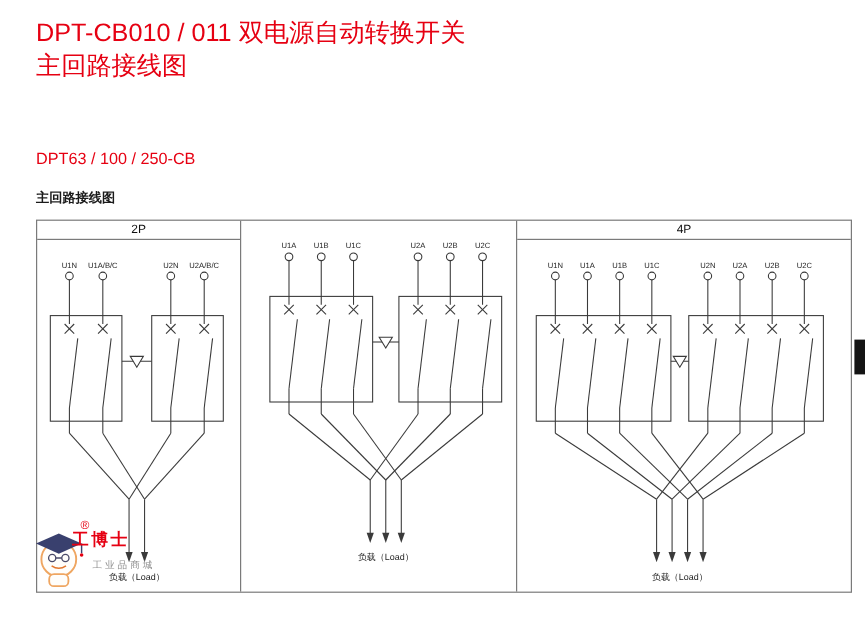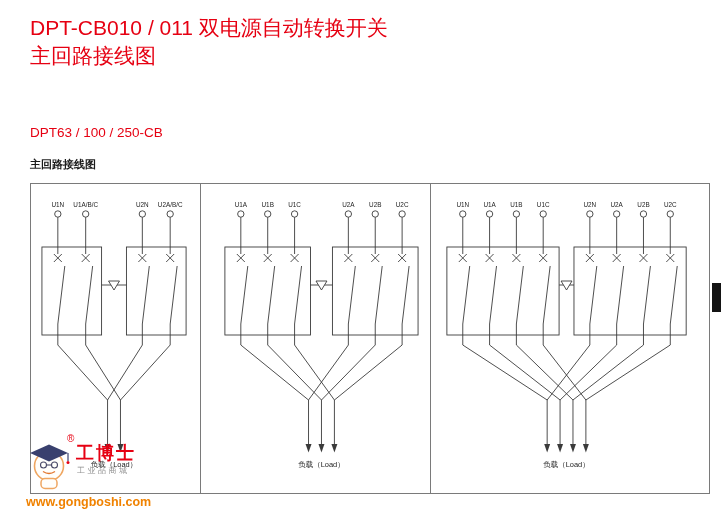--- a/index.html
+++ b/index.html
@@ -15,39 +15,40 @@
     left:30px;top:183px;width:680px;height:311px;box-sizing:border-box;
     border:1px solid var(--tb,#7a7a7a);display:flex;background:#fff;
   }
   .panel{position:relative;height:100%;box-sizing:border-box;}
   .panel.b{border-left:1px solid var(--tb,#7a7a7a);}
   .phead{height:15px;line-height:15px;border-bottom:1px solid var(--tb,#7a7a7a);text-align:center;font-size:10px;color:#111;}
   .pbody{display:block;}
   .watermark{left:24px;top:432px;width:160px;height:82px;}
   .mascot{position:absolute;left:2px;top:6px;}
   .wm-reg{position:absolute;left:43px;top:1px;font-size:10px;color:var(--red,#e60012);}
-  .wm-brand{position:absolute;left:52px;top:9px;font-size:18px;font-weight:bold;letter-spacing:2px;color:var(--red,#e60012);}
+  .wm-brand{position:absolute;left:36px;top:9px;font-size:14px;font-weight:bold;letter-spacing:2px;color:var(--red,#e60012);}
   .wm-caption{position:absolute;left:53px;top:33px;font-size:8px;letter-spacing:2.5px;color:#8f8f8f;text-align:center;}
   .wm-url{position:absolute;left:2px;top:63px;font-size:12.5px;font-weight:bold;color:var(--orange,#f08200);}
   .side-tab{left:712px;top:283px;width:9px;height:29px;background:var(--tab,#141414);}
 </style>
 </head>
 <body>
 
 <div class="abs page-title">
   <div>DPT-CB010 / 011 双电源自动转换开关</div>
   <div>主回路接线图</div>
 </div>
 
 <div class="abs model-line">DPT63 / 100 / 250-CB</div>
 
 <div class="abs section-title">主回路接线图</div>
 
 <div class="abs wiring-table">
   <div class="panel" style="width:169px">
+    <div class="phead">2P</div>
     <svg class="pbody" width="169" height="293" viewBox="0 0 170 293" preserveAspectRatio="none">
         <rect x="11" y="63" width="60" height="88" fill="none" stroke="#3a3a3a" stroke-width="0.9"></rect>
         <rect x="96" y="63" width="60" height="88" fill="none" stroke="#3a3a3a" stroke-width="0.9"></rect>
         <line x1="71" y1="101" x2="96" y2="101" stroke="#3a3a3a" stroke-width="0.9"></line>
         <polygon points="78,97 89,97 83.5,106" fill="#fff" stroke="#3a3a3a" stroke-width="0.9"></polygon>
         <text x="27" y="23" text-anchor="middle" font-size="6.4" fill="#222">U1N</text>
         <circle cx="27" cy="30" r="3.2" fill="#fff" stroke="#3a3a3a" stroke-width="0.9"></circle>
         <line x1="27" y1="33.2" x2="27" y2="70" stroke="#3a3a3a" stroke-width="0.9"></line>
         <line x1="23" y1="70" x2="31" y2="78" stroke="#3a3a3a" stroke-width="0.9"></line>
         <line x1="31" y1="70" x2="23" y2="78" stroke="#3a3a3a" stroke-width="0.9"></line>
@@ -142,20 +143,21 @@
         <line x1="108" y1="216" x2="108" y2="261" stroke="#3a3a3a" stroke-width="0.9"></line>
         <polygon points="105,260 111,260 108,268.5" fill="#3a3a3a"></polygon>
         <line x1="121" y1="216" x2="121" y2="261" stroke="#3a3a3a" stroke-width="0.9"></line>
         <polygon points="118,260 124,260 121,268.5" fill="#3a3a3a"></polygon>
         <line x1="134" y1="216" x2="134" y2="261" stroke="#3a3a3a" stroke-width="0.9"></line>
         <polygon points="131,260 137,260 134,268.5" fill="#3a3a3a"></polygon>
         <text x="121" y="283" text-anchor="middle" font-size="7.5" fill="#222">负载（Load）</text>
       </svg>
   </div>
   <div class="panel b" style="width:279px">
+    <div class="phead">4P</div>
     <svg class="pbody" width="278" height="293" viewBox="0 0 280 293" preserveAspectRatio="none">
         <rect x="16" y="63" width="113" height="88" fill="none" stroke="#3a3a3a" stroke-width="0.9"></rect>
         <rect x="144" y="63" width="113" height="88" fill="none" stroke="#3a3a3a" stroke-width="0.9"></rect>
         <line x1="129" y1="101" x2="144" y2="101" stroke="#3a3a3a" stroke-width="0.9"></line>
         <polygon points="131,97 142,97 136.5,106" fill="#fff" stroke="#3a3a3a" stroke-width="0.9"></polygon>
         <text x="32" y="23" text-anchor="middle" font-size="6.4" fill="#222">U1N</text>
         <circle cx="32" cy="30" r="3.2" fill="#fff" stroke="#3a3a3a" stroke-width="0.9"></circle>
         <line x1="32" y1="33.2" x2="32" y2="70" stroke="#3a3a3a" stroke-width="0.9"></line>
         <line x1="28" y1="70" x2="36" y2="78" stroke="#3a3a3a" stroke-width="0.9"></line>
         <line x1="36" y1="70" x2="28" y2="78" stroke="#3a3a3a" stroke-width="0.9"></line>
@@ -239,16 +241,15 @@
     <line x1="20.5" y1="27" x2="25.5" y2="27" stroke="#4a4a68" stroke-width="1.1"></line>
     <path d="M17 33.5 Q23 37.5 29 33.5" fill="none" stroke="#e2772e" stroke-width="1.3"></path>
     <polygon points="4,15 23,6.5 42,15 23,23.5" fill="#39406e"></polygon>
     <line x1="42" y1="15" x2="42" y2="23" stroke="#39406e" stroke-width="1.2"></line>
     <circle cx="42" cy="24.5" r="1.5" fill="#e60012"></circle>
     <rect x="15" y="40.5" width="16" height="10" rx="4" fill="#fffefb" stroke="#efa661" stroke-width="1.5"></rect>
   </svg>
   <span class="wm-reg">®</span>
   <div class="wm-brand">工博士</div>
   <div class="wm-caption">工业品商城</div>
-  <div class="wm-url">www.gongboshi.com</div>
 </div>
 
 <div class="abs side-tab"></div>
 
 </body></html>

